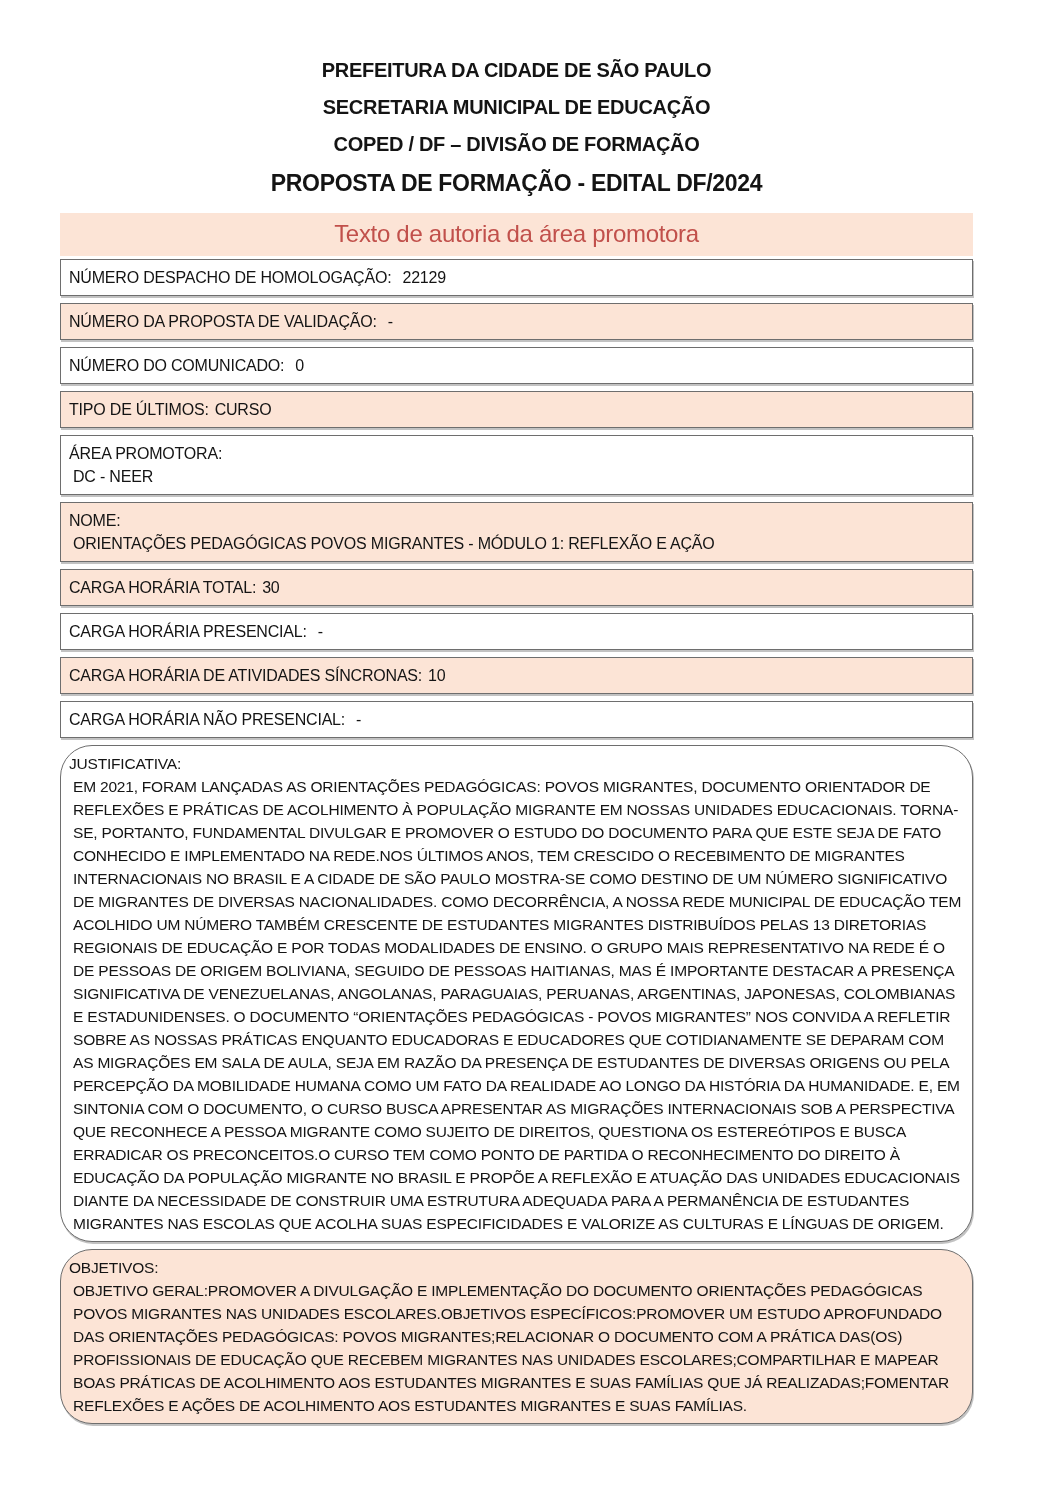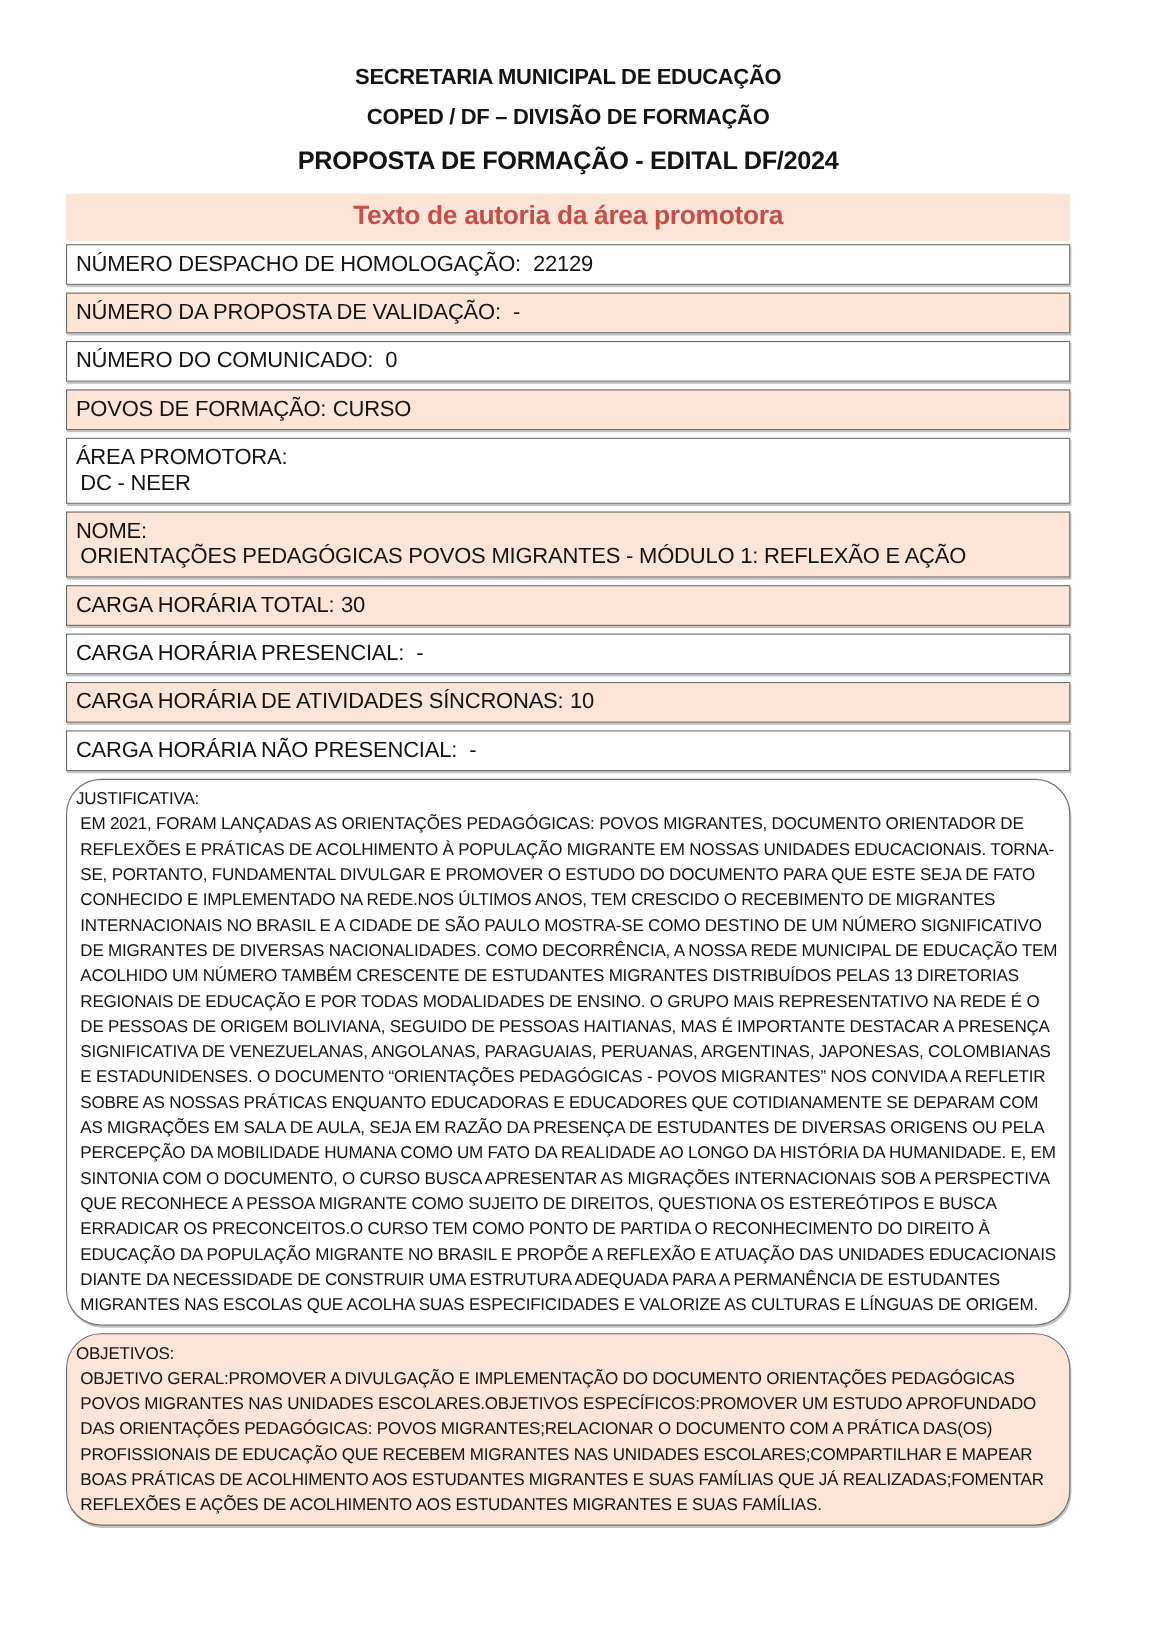--- a/index.html
+++ b/index.html
@@ -36,53 +36,54 @@
 
   
   .banner{
     background:var(--peach-bg);
     text-align:center;
     padding:6px 0 7px 0;
     margin-bottom:3px;
   }
   .banner-text{
     color:var(--banner-text);
-    font-weight:bold;
+    font-weight:normal;
     font-size:24px;
     letter-spacing:-0.3px;
     line-height:30px;
     text-align:right;
   }
 
   
   .rows{display:flex;flex-direction:column;gap:7px;}
   .row{
     border:1px solid var(--border);
     background:#ffffff;
     padding:6px 8px;
-    font-size:20px;
+    font-size:16px;
     line-height:23px;
     letter-spacing:-0.2px;
     box-shadow:1px 2px 0 rgba(120,120,120,0.45);
   }
   .row.peach{background:var(--peach-bg);}
   .row.bold{font-weight:normal;}
   .inline-field .val{margin-left:6px;}
   .inline-field.gap2 .val{margin-left:11px;}
   .block-field .lbl{display:block;}
   .block-field .val{display:block;margin-left:4px;}
   .longtext{font-size:15.5px;line-height:23px;border-radius:32px;}
 </style>
 </head>
 <body>
 
 <div class="page">
   <div class="content">
 
     <div class="doc-header">
+      <div class="h-line">PREFEITURA DA CIDADE DE SÃO PAULO</div>
       <div class="h-line">SECRETARIA MUNICIPAL DE EDUCAÇÃO</div>
       <div class="h-line">COPED / DF – DIVISÃO DE FORMAÇÃO</div>
       <div class="h-title">PROPOSTA DE FORMAÇÃO - EDITAL DF/2024</div>
     </div>
 
     <div class="banner">
       <span class="banner-text">Texto de autoria da área promotora</span>
     </div>
 
     <div class="rows">
@@ -93,21 +94,21 @@
 
       <div class="row peach inline-field gap2">
         <span class="lbl">NÚMERO DA PROPOSTA DE VALIDAÇÃO:</span><span class="val">-</span>
       </div>
 
       <div class="row inline-field gap2">
         <span class="lbl">NÚMERO DO COMUNICADO:</span><span class="val">0</span>
       </div>
 
       <div class="row peach inline-field">
-        <span class="lbl">POVOS DE FORMAÇÃO:</span><span class="val">CURSO</span>
+        <span class="lbl">TIPO DE ÚLTIMOS:</span><span class="val">CURSO</span>
       </div>
 
       <div class="row bold block-field">
         <span class="lbl">ÁREA PROMOTORA:</span>
         <span class="val">DC - NEER</span>
       </div>
 
       <div class="row peach bold block-field">
         <span class="lbl">NOME:</span>
         <span class="val">ORIENTAÇÕES PEDAGÓGICAS POVOS MIGRANTES - MÓDULO 1: REFLEXÃO E AÇÃO</span>

